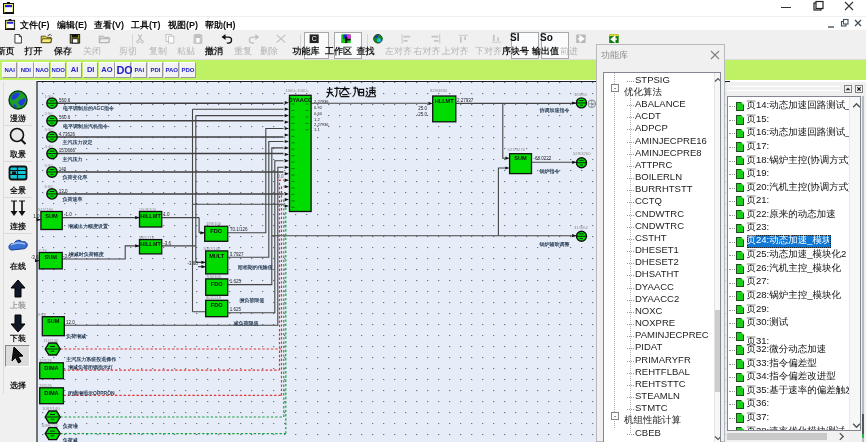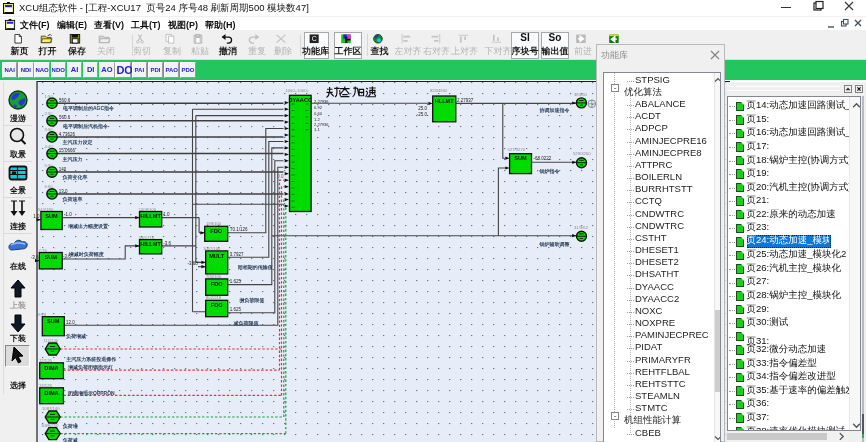--- a/index.html
+++ b/index.html
@@ -5,28 +5,28 @@
 #root{position:relative;width:866px;height:442px;font-family:"Liberation Sans",sans-serif;background:#fff;overflow:hidden}
 .abs{position:absolute}
 
 #titlebar{left:0;top:0;width:866px;height:16px;background:#fff}
 #titletext{left:19px;top:2px;font-size:9.5px;color:#101010;white-space:nowrap}
 
 #menubar{left:0;top:16px;width:866px;height:14px;background:#fff;border-top:1px solid #f0f0f0}
 .menuitem{top:2px;font-size:9px;font-weight:bold;color:#101010;white-space:nowrap}
 
 #toolbar{left:0;top:30px;width:866px;height:30px;background:#f0f0f0;border-bottom:1px solid #dcdcdc}
-.tbtn{position:absolute;top:1px;width:30px;height:27px;text-align:center}
+.tbtn{position:absolute;top:1px;width:30px;height:27px;text-align:left}
 .tbtn .ico{position:absolute;left:0;right:0;top:3px;height:9.5px}
 .tbtn .lbl{position:absolute;left:-8px;right:-8px;top:13.5px;font-size:9px;font-weight:bold;color:#1a1a1a;white-space:nowrap}
 .tbtn .lbl.dis{color:#b4b4b4;font-weight:normal}
 .chkbox{position:absolute;top:1.5px;height:27px;background:#fafbfc;border:1px solid #a9a9a9}
 .tsep{position:absolute;top:4px;width:1px;height:22px;background:#d7d7d7}
 
-#iorow{left:0;top:60px;width:866px;height:20px;background:#22c55e}
+#iorow{left:0;top:60px;width:866px;height:20px;background:#bef264}
 .iob{position:absolute;top:1.5px;width:15.4px;height:16px;background:#f2f2f2;border:1px solid #9a9a9a;border-top-color:#fdfdfd;border-left-color:#fdfdfd;color:#2222cc;font-weight:bold;font-size:6px;text-align:center;line-height:14px}
 
 #sidebar{left:0;top:80px;width:36px;height:362px;background:#f0f0f0}
 .sbtn{position:absolute;left:0;width:36px;text-align:center}
 .slbl{position:absolute;left:0;width:36px;text-align:center;font-size:8px;font-weight:bold;color:#111}
 .ssep{position:absolute;left:4px;width:28px;height:1px;background:#dadada}
 
 #fpanel{left:596px;top:44px;width:129px;height:398px;background:#f0f0f0;border:1px solid #b9b9b9;z-index:30}
 #ftree{position:absolute;left:6px;top:27px;width:118px;height:393px;background:#fff;border:1px solid #828790;border-bottom:none;overflow:hidden}
 .ti{position:absolute;left:31px;margin-top:-1.5px;font-size:9.5px;color:#1c1c1c;white-space:nowrap}
@@ -304,21 +304,20 @@
 </g>
 </svg>
 <div id="titlebar" class="abs">
  <svg class="abs" style="left:3px;top:2px" width="12" height="12" viewBox="0 0 12 12">
         <rect x="0.5" y="1.5" width="10" height="10" fill="#e8e86a" stroke="#111"></rect>
         <rect x="2" y="3" width="7" height="7" fill="#fff"></rect>
         <rect x="2" y="3" width="7" height="2.2" fill="#2222dd"></rect>
         <rect x="4" y="0" width="3" height="2" fill="#111"></rect>
         <rect x="1.5" y="10" width="9" height="1.5" fill="#111"></rect>
       </svg>
- <div class="abs" id="titletext">XCU组态软件 - [工程-XCU17&nbsp; 页号24 序号48 刷新周期500 模块数47]</div>
  <svg class="abs" style="left:778px;top:0" width="88" height="15" viewBox="0 0 88 15">
         <path d="M3 7.5h10" stroke="#333" stroke-width="1"></path>
         <rect x="36" y="3" width="7" height="7" fill="none" stroke="#222" stroke-width="1.2"></rect>
         <rect x="38" y="1.5" width="7" height="7" fill="#fff" stroke="#222" stroke-width="1.2"></rect>
         <path d="M67 2l8 8M75 2l-8 8" stroke="#333" stroke-width="1.1"></path>
       </svg>
 </div>
 <div id="menubar" class="abs">
  <svg class="abs" style="left:5px;top:1.5px" width="11" height="11" viewBox="0 0 12 12">
         <rect x="0.5" y="1.5" width="10" height="10" fill="#e8e86a" stroke="#111"></rect>

